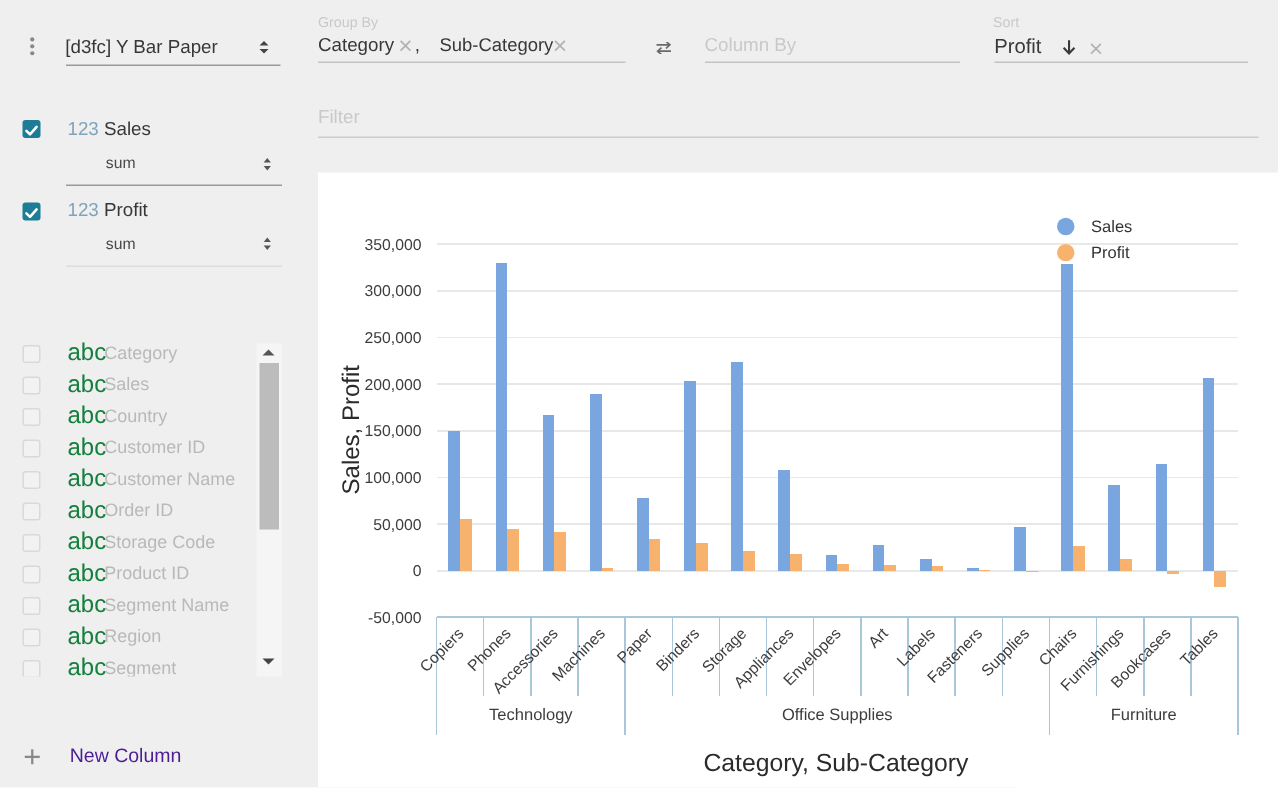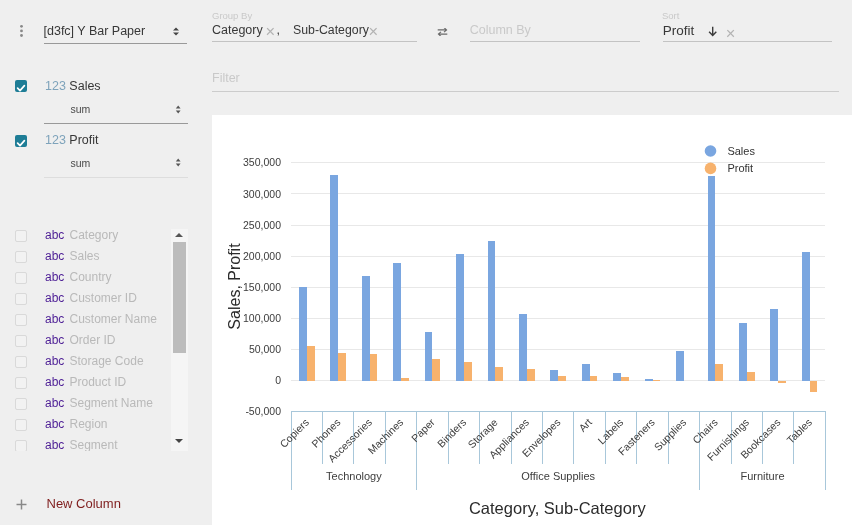--- a/index.html
+++ b/index.html
@@ -4,21 +4,21 @@
   * { margin:0; padding:0; box-sizing:border-box; }
   html,body { width:852px; height:525px; overflow:hidden; }
   body { font-family:"Liberation Sans", sans-serif; background:#efefef; }
   svg text { font-family:"Liberation Sans", sans-serif; }
   .stage { position:relative; width:852px; height:525px; }
   .abs { position:absolute; }
   .white { position:absolute; left:212px; top:115px; width:640px; height:410px; background:#fff; }
   .hl { position:absolute; height:1px; }
   .txt { position:absolute; white-space:nowrap; }
   .fcb { position:absolute; left:15px; width:11.8px; height:11.8px; border:1px solid #d9d9d9; border-radius:2px; background:#f2f2f2; }
-  .abc { position:absolute; left:45px; font-size:12px; color:#4c1d95; line-height:17px; }
+  .abc { position:absolute; left:45px; font-size:16px; color:#15803d; line-height:17px; }
   .fname { position:absolute; left:69.5px; font-size:12px; color:#b9b9b9; line-height:17px; }
 </style></head>
 <body>
 <div class="stage">
   <div class="white"></div>
 
   <svg class="abs" style="left:18px;top:23px" width="7" height="16" viewBox="0 0 7 16">
     <circle cx="3.5" cy="3.3" r="1.4" fill="#888"></circle>
     <circle cx="3.5" cy="7.9" r="1.4" fill="#888"></circle>
     <circle cx="3.5" cy="12.5" r="1.4" fill="#888"></circle>
@@ -102,21 +102,21 @@
       <path d="M1 5 L5 1 L9 5 Z" fill="#555"></path>
     </svg>
   <svg class="abs" style="left:174.3px;top:438px" width="10" height="6" viewBox="0 0 10 6">
       <path d="M1 1 L5 5 L9 1 Z" fill="#444"></path>
     </svg>
 
   <svg class="abs" style="left:15.5px;top:498.5px" width="11" height="11" viewBox="0 0 11 11">
     <line x1="5.5" y1="0.5" x2="5.5" y2="10.5" stroke="#888" stroke-width="1.5"></line>
     <line x1="0.5" y1="5.5" x2="10.5" y2="5.5" stroke="#888" stroke-width="1.5"></line>
   </svg>
-  <div class="txt" style="left:46.5px;top:497px;font-size:13px;color:#7f1d1d;line-height:14px">New Column</div>
+  <div class="txt" style="left:46.5px;top:497px;font-size:13px;color:#4c1d95;line-height:14px">New Column</div>
 
   <div class="txt" style="left:212px;top:10.5px;font-size:9.5px;color:#c9c9c9;line-height:10px">Group By</div>
   <div class="txt" style="left:212px;top:24px;font-size:12.5px;color:#383838;line-height:13px">Category</div>
   <div class="txt" style="left:265.5px;top:23px;font-size:16.5px;color:#b3b3b3;line-height:17px">×</div>
   <div class="txt" style="left:276.5px;top:24px;font-size:12.5px;color:#383838;line-height:13px">,</div>
   <div class="txt" style="left:293px;top:24px;font-size:12.3px;color:#383838;line-height:13px">Sub-Category</div>
   <div class="txt" style="left:368.5px;top:23px;font-size:16.5px;color:#b3b3b3;line-height:17px">×</div>
   <div class="hl" style="left:212px;top:41px;width:205px;background:#c3c3c3"></div>
 
   <svg class="abs" style="left:437px;top:28px" width="11" height="8" viewBox="0 0 11 8">

